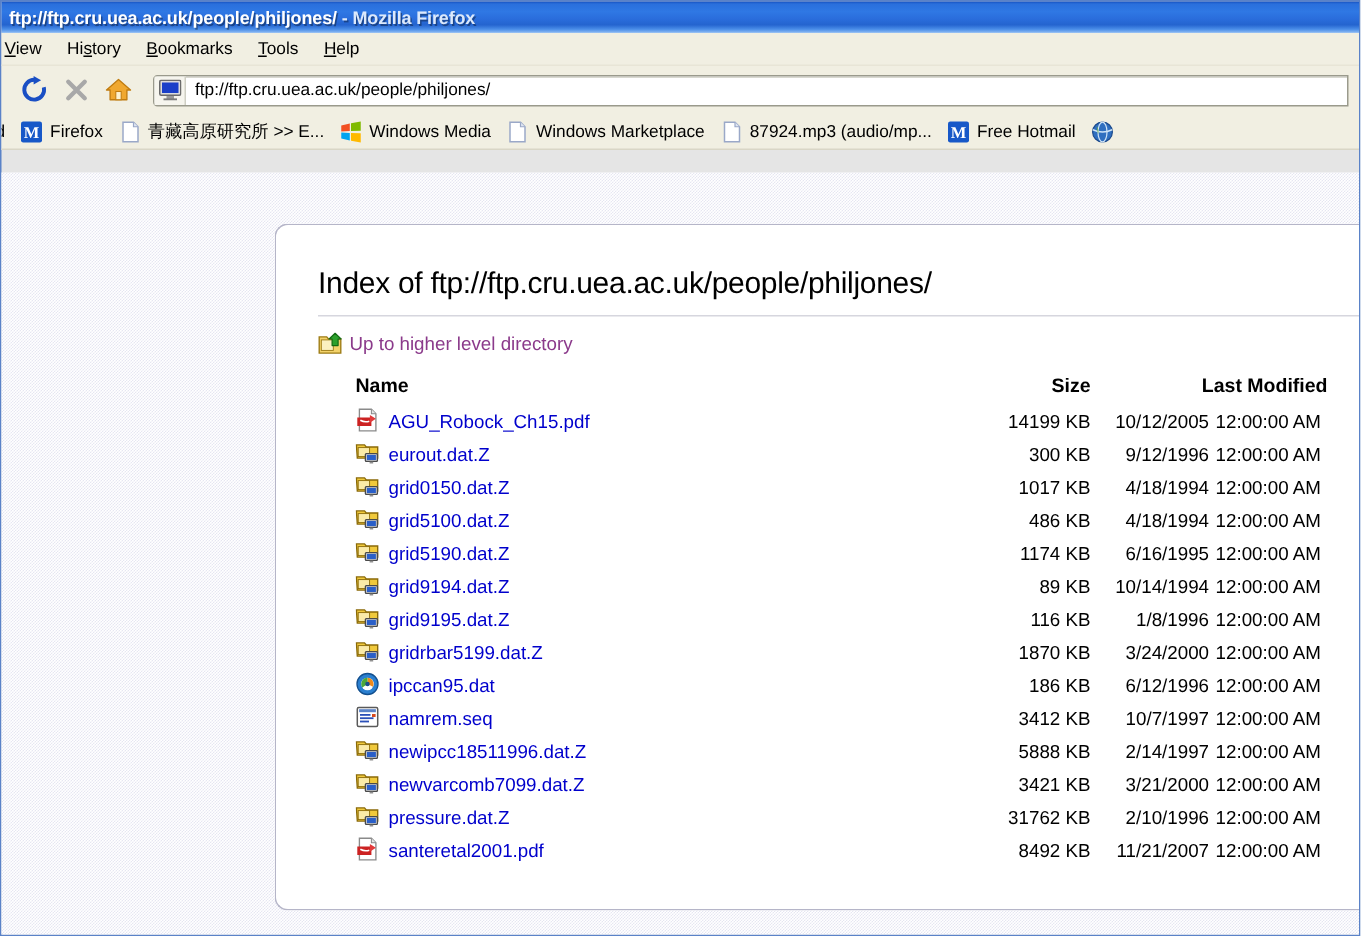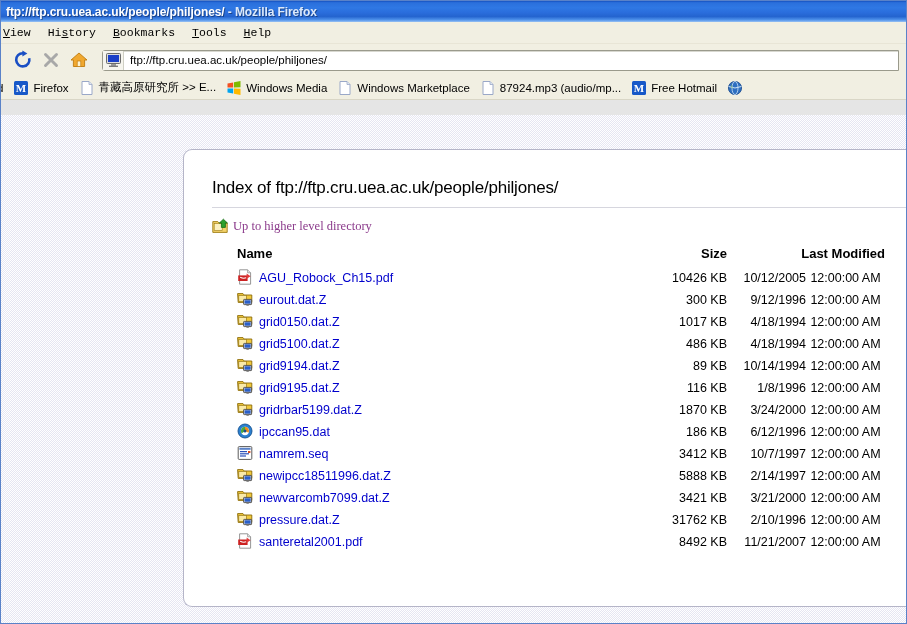--- a/index.html
+++ b/index.html
@@ -52,21 +52,20 @@
 
   
   .menubar {
     height: 22px;
     background: #f1efe2;
     display: flex;
     align-items: center;
     padding-left: 2px;
     box-sizing: border-box;
     border-bottom: 1px solid #e8e5d6;
-    font-family: Liberation Mono, monospace;
   }
   .menu-item {
     font-size: 11.5px;
     color: #000000;
     padding: 2px 9px 2px 8px;
     white-space: nowrap;
     cursor: default;
   }
   .menu-item:first-child { padding-left: 3px; margin-left: -3px; }
   .menu-item u { text-decoration: underline; }
@@ -172,21 +171,21 @@
     background: #ffffff;
     border: 1px solid #b5b5c8;
     border-right: none;
     border-radius: 9px 0 0 9px;
     box-sizing: border-box;
     padding: 28px 0 0 28px;
     overflow: hidden;
   }
 
   .index-title {
-    font-size: 17px;
+    font-size: 20px;
     color: #000000;
     font-weight: normal;
     margin: 0 0 3px 0;
     padding: 0 0 6px 0;
     white-space: nowrap;
     letter-spacing: -0.2px;
   }
   .title-rule {
     height: 1px;
     background: #d6d6de;
@@ -197,21 +196,20 @@
   .uplink-row {
     display: flex;
     align-items: center;
     gap: 5px;
     margin: 0 0 12px 0;
   }
   .uplink-text {
     font-size: 12.5px;
     color: #8b3a8b;
     white-space: nowrap;
-    font-family: Liberation Serif, serif;
   }
 
   
   .ftable {
     border-collapse: collapse;
     font-size: 12.5px;
     margin-left: 25px;
     width: 648px;
     table-layout: fixed;
   }
@@ -399,21 +397,21 @@
                   <svg viewBox="0 0 16 16" class="ficon">
                     <path d="M2.6 0.8 h8 l3 3 v11.4 h-11 z" fill="#ffffff" stroke="#8a8a8a" stroke-width="0.9"></path>
                     <path d="M10.6 0.8 v3 h3" fill="#e4e4e4" stroke="#8a8a8a" stroke-width="0.7"></path>
                     <path d="M1.2 6.4 h9.4 v5.6 h-9.4 z" fill="#cc2222"></path>
                     <path d="M3.2 8.2 q3 1.6 6 0.6" fill="none" stroke="#ffffff" stroke-width="1.1"></path>
                     <path d="M9.6 4.6 l4 2.6 -4 2.6 z" fill="#e23a3a"></path>
                   </svg>
                   <span class="fname">AGU_Robock_Ch15.pdf</span>
                 </span>
               </td>
-              <td class="td-size">10426 KB</td>
+              <td class="td-size">14199 KB</td>
               <td class="td-date">10/12/2005</td>
               <td class="td-time">12:00:00 AM</td>
             </tr>
             <tr>
               <td class="td-name">
                 <span class="fcell">
                   <svg viewBox="0 0 16 16" class="ficon">
                     <path d="M0.6 2.6 h5.4 l1.2 1.4 h7.6 v7.4 h-13.6 z" fill="#f0c93c" stroke="#8a6a08" stroke-width="0.9"></path>
                     <rect x="1.8" y="4.4" width="7.6" height="6" fill="#faeaa8" stroke="#8a6a08" stroke-width="0.6"></rect>
                     <rect x="6.6" y="8.4" width="8" height="5.2" rx="0.6" fill="#d8d8d8" stroke="#4a4a4a" stroke-width="0.9"></rect>
@@ -452,20 +450,37 @@
                     <rect x="1.8" y="4.4" width="7.6" height="6" fill="#faeaa8" stroke="#8a6a08" stroke-width="0.6"></rect>
                     <rect x="6.6" y="8.4" width="8" height="5.2" rx="0.6" fill="#d8d8d8" stroke="#4a4a4a" stroke-width="0.9"></rect>
                     <rect x="7.6" y="9.3" width="6" height="3.4" fill="#2a5fc8"></rect>
                     <rect x="9.4" y="13.8" width="2.4" height="1.2" fill="#909090"></rect>
                   </svg>
                   <span class="fname">grid5100.dat.Z</span>
                 </span>
               </td>
               <td class="td-size">486 KB</td>
               <td class="td-date">4/18/1994</td>
+              <td class="td-time">12:00:00 AM</td>
+            </tr>
+            <tr>
+              <td class="td-name">
+                <span class="fcell">
+                  <svg viewBox="0 0 16 16" class="ficon">
+                    <path d="M0.6 2.6 h5.4 l1.2 1.4 h7.6 v7.4 h-13.6 z" fill="#f0c93c" stroke="#8a6a08" stroke-width="0.9"></path>
+                    <rect x="1.8" y="4.4" width="7.6" height="6" fill="#faeaa8" stroke="#8a6a08" stroke-width="0.6"></rect>
+                    <rect x="6.6" y="8.4" width="8" height="5.2" rx="0.6" fill="#d8d8d8" stroke="#4a4a4a" stroke-width="0.9"></rect>
+                    <rect x="7.6" y="9.3" width="6" height="3.4" fill="#2a5fc8"></rect>
+                    <rect x="9.4" y="13.8" width="2.4" height="1.2" fill="#909090"></rect>
+                  </svg>
+                  <span class="fname">grid5190.dat.Z</span>
+                </span>
+              </td>
+              <td class="td-size">1174 KB</td>
+              <td class="td-date">6/16/1995</td>
               <td class="td-time">12:00:00 AM</td>
             </tr>
             <tr>
               <td class="td-name">
                 <span class="fcell">
                   <svg viewBox="0 0 16 16" class="ficon">
                     <path d="M0.6 2.6 h5.4 l1.2 1.4 h7.6 v7.4 h-13.6 z" fill="#f0c93c" stroke="#8a6a08" stroke-width="0.9"></path>
                     <rect x="1.8" y="4.4" width="7.6" height="6" fill="#faeaa8" stroke="#8a6a08" stroke-width="0.6"></rect>
                     <rect x="6.6" y="8.4" width="8" height="5.2" rx="0.6" fill="#d8d8d8" stroke="#4a4a4a" stroke-width="0.9"></rect>
                     <rect x="7.6" y="9.3" width="6" height="3.4" fill="#2a5fc8"></rect>

